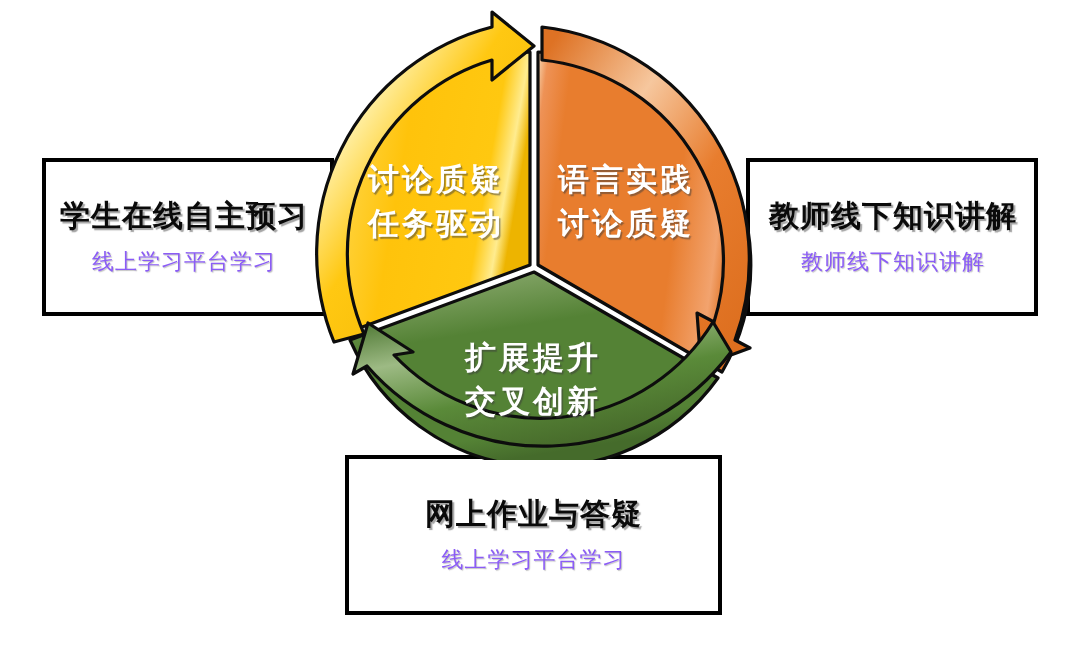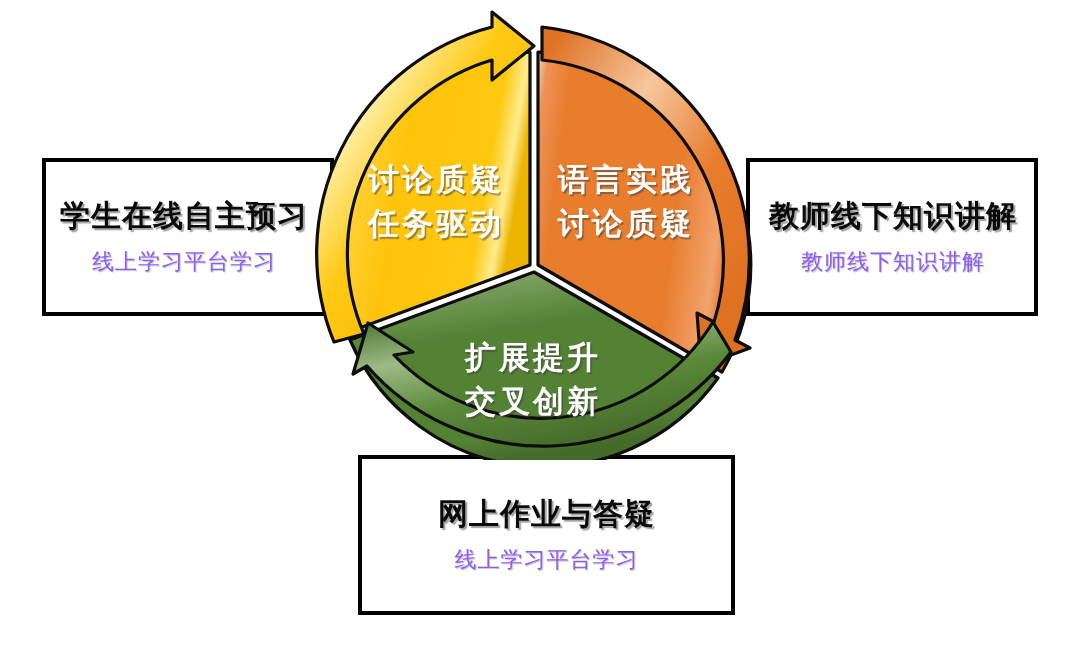--- a/index.html
+++ b/index.html
@@ -42,21 +42,21 @@
     color: #8b5cf6;
     letter-spacing: 1px;
     line-height: 1.12;
     margin-top: 18px;
     white-space: nowrap;
     text-shadow: 1px 1px 1px rgba(120,120,120,0.45);
   }
 
   #box-left   { left: 42px;  top: 158px; width: 292px; height: 158px; }
   #box-right  { left: 746px; top: 158px; width: 292px; height: 158px; }
-  #box-bottom { left: 358px; top: 455px; width: 377px; height: 160px; }
+  #box-bottom { left: 345px; top: 455px; width: 377px; height: 160px; }
 
   #box-left .cap-title, #box-left .cap-sub { margin-right: 8px; }
   #box-right .cap-title, #box-right .cap-sub { margin-left: 2px; }
 
   
   #cycle {
     position: absolute;
     left: 276px;
     top: 10px;
     width: 520px;

